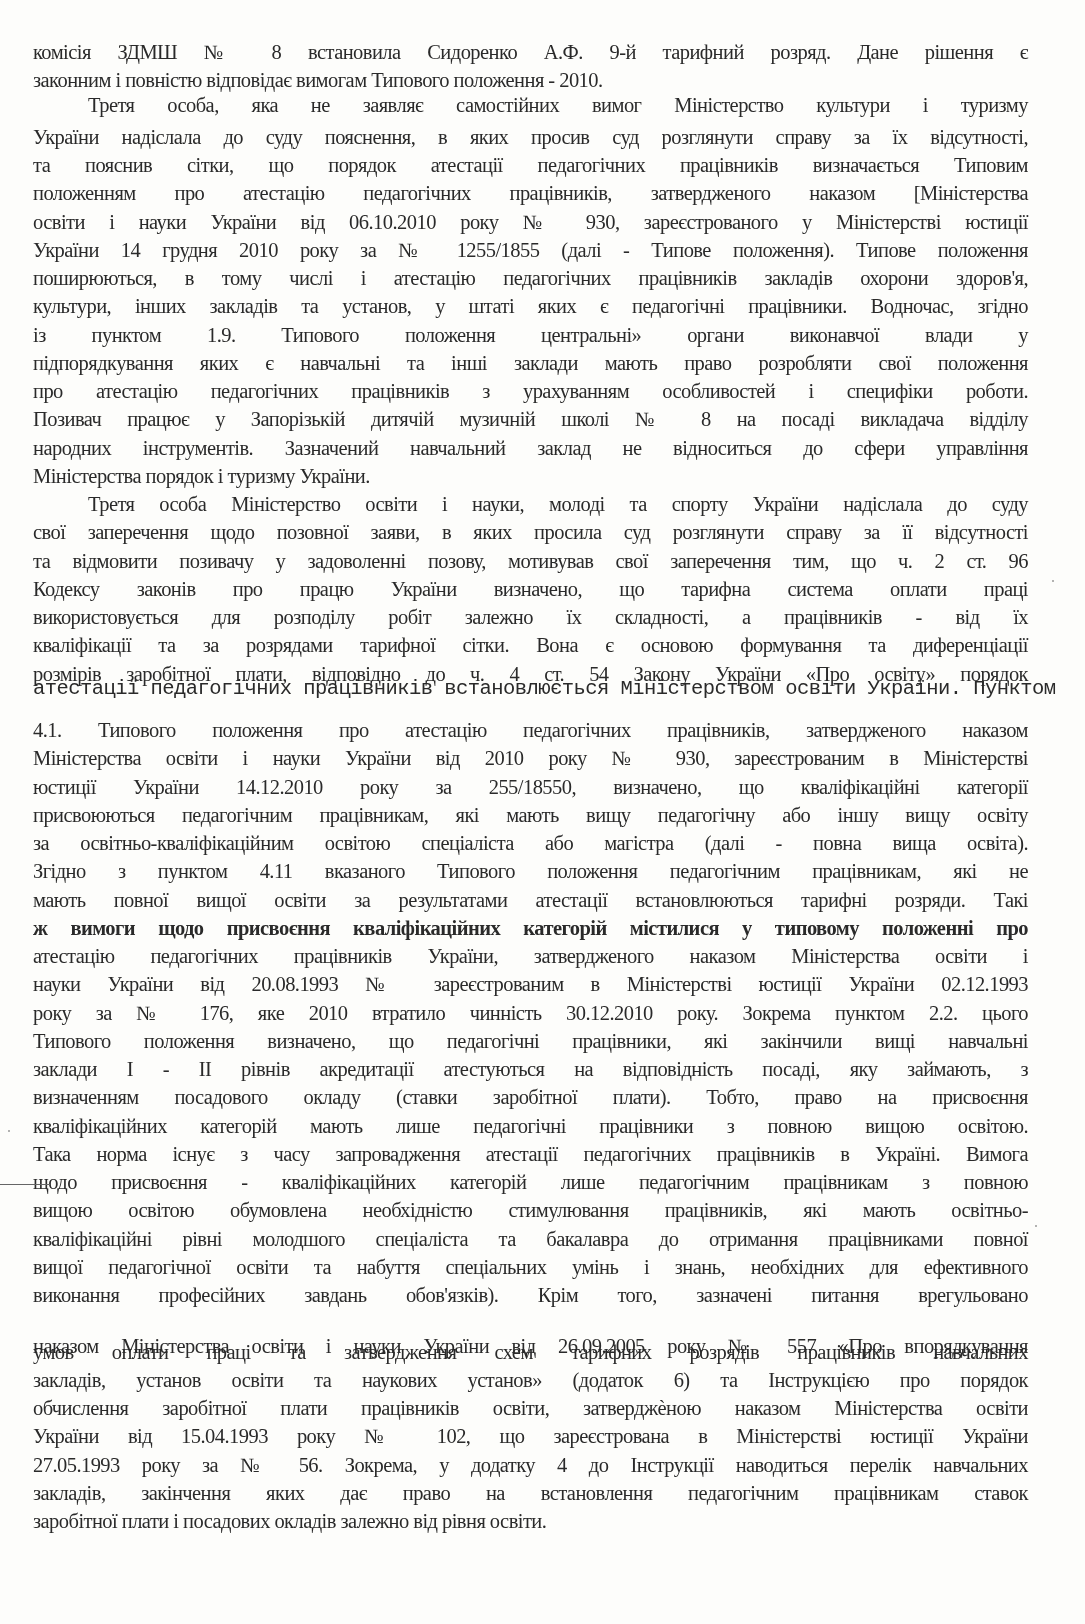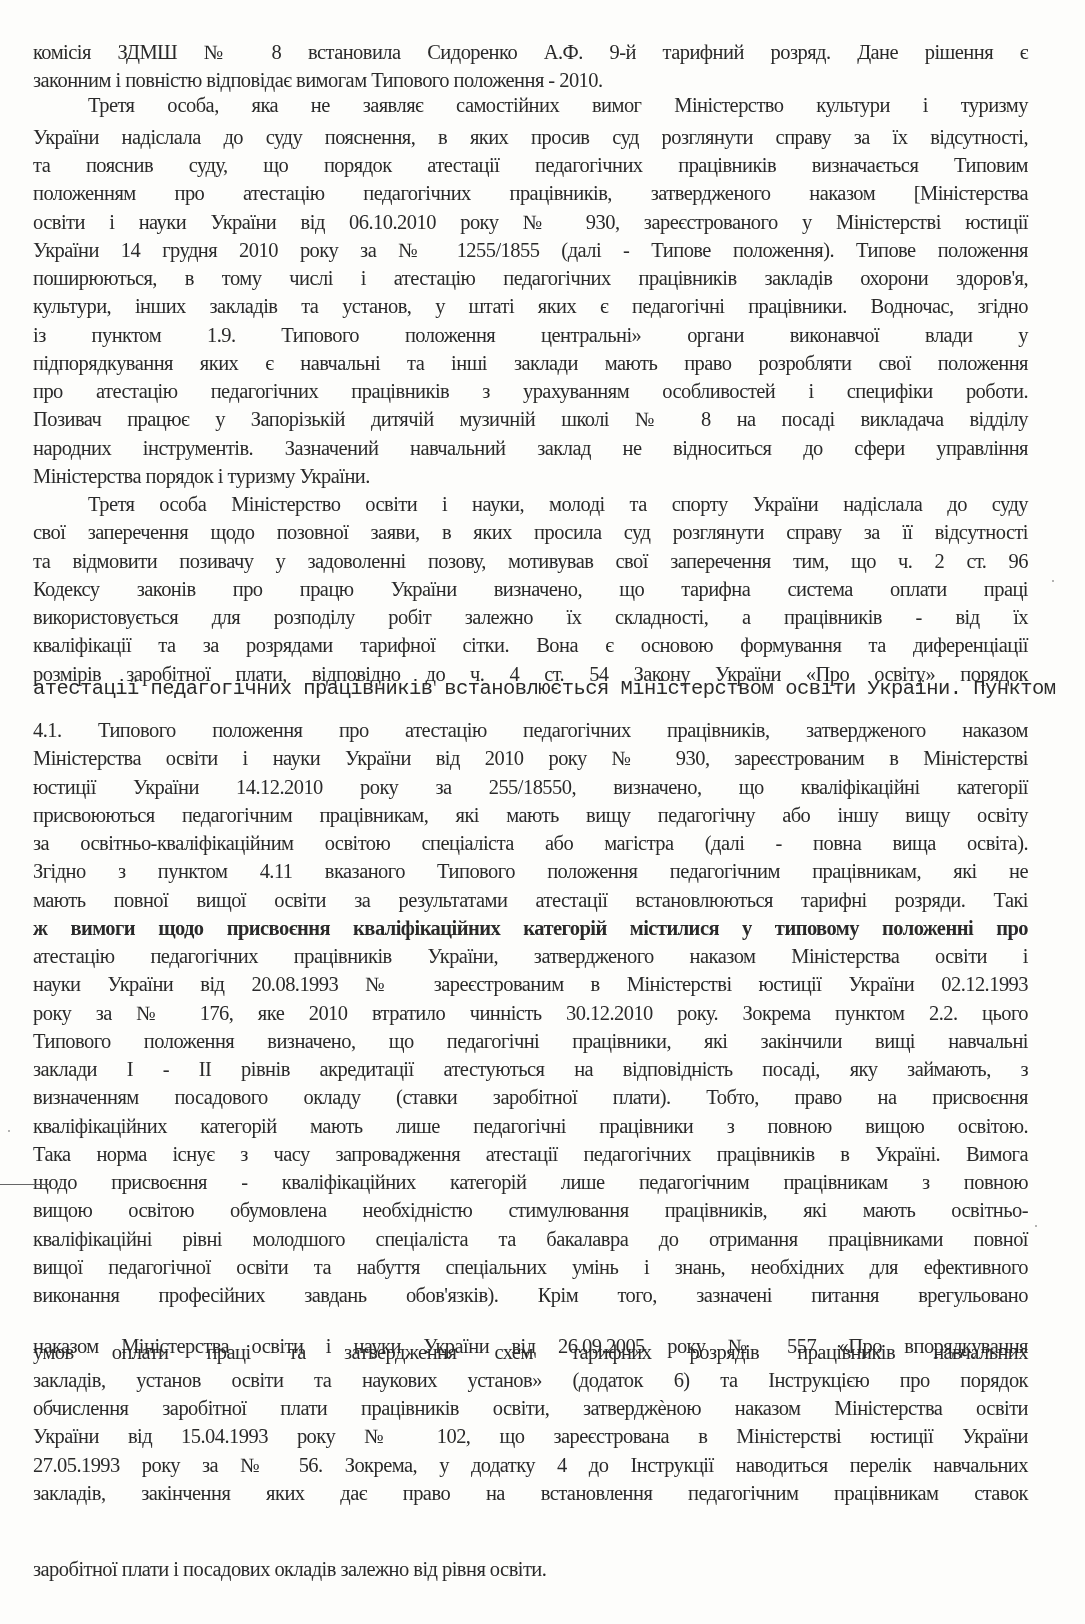--- a/index.html
+++ b/index.html
@@ -42,21 +42,21 @@
   .speck { position:absolute; width:2px; height:2px; background:#999; border-radius:50%; }
 </style>
 </head>
 <body>
 
 <div class="page" id="page">
     <div class="line" style="top: 38px;">комісія ЗДМШ № 8 встановила Сидоренко А.Ф. 9-й тарифний розряд. Дане рішення є</div>
     <div class="line last" style="top: 66.25px;">законним і повністю відповідає вимогам Типового положення - 2010.</div>
     <div class="line indent" style="top: 91px;">Третя особа, яка не заявляє самостійних вимог Міністерство культури і туризму</div>
     <div class="line" style="top: 122.75px;">України надіслала до суду пояснення, в яких просив суд розглянути справу за їх відсутності,</div>
-    <div class="line" style="top: 151px;">та пояснив суду, що порядок атестації педагогічних працівників визначається Типовим</div>
+    <div class="line" style="top: 151px;">та пояснив сітки, що порядок атестації педагогічних працівників визначається Типовим</div>
     <div class="line" style="top: 179.25px;">положенням про атестацію педагогічних працівників, затвердженого наказом [Міністерства</div>
     <div class="line" style="top: 207.5px;">освіти і науки України від 06.10.2010 року № 930, зареєстрованого у Міністерстві юстиції</div>
     <div class="line" style="top: 235.75px;">України 14 грудня 2010 року за № 1255/1855 (далі - Типове положення). Типове положення</div>
     <div class="line" style="top: 264px;">поширюються, в тому числі і атестацію педагогічних працівників закладів охорони здоров'я,</div>
     <div class="line" style="top: 292.25px;">культури, інших закладів та установ, у штаті яких є педагогічні працівники. Водночас, згідно</div>
     <div class="line" style="top: 320.5px;">із пунктом 1.9. Типового положення центральні» органи виконавчої влади у</div>
     <div class="line" style="top: 348.75px;">підпорядкування яких є навчальні та інші заклади мають право розробляти свої положення</div>
     <div class="line" style="top: 377px;">про атестацію педагогічних працівників з урахуванням особливостей і специфіки роботи.</div>
     <div class="line" style="top: 405.25px;">Позивач працює у Запорізькій дитячій музичній школі № 8 на посаді викладача відділу</div>
     <div class="line" style="top: 433.5px;">народних інструментів. Зазначений навчальний заклад не відноситься до сфери управління</div>
@@ -90,19 +90,19 @@
     <div class="line" style="top: 1224.5px;">кваліфікаційні рівні молодшого спеціаліста та бакалавра до отримання працівниками повної</div>
     <div class="line" style="top: 1252.75px;">вищої педагогічної освіти та набуття спеціальних умінь і знань, необхідних для ефективного</div>
     <div class="line" style="top: 1281px;">виконання професійних завдань обов'язків). Крім того, зазначені питання врегульовано</div>
     <div class="line" style="top: 1294px; margin-top: 38px;">наказом Міністерства освіти і науки України від 26.09.2005 року № 557 «Про впорядкування</div>
     <div class="line" style="top: 1337.5px;">умов оплати праці та затвердження схем тарифних розрядів працівників навчальних</div>
     <div class="line" style="top: 1365.75px;">закладів, установ освіти та наукових установ» (додаток 6) та Інструкцією про порядок</div>
     <div class="line" style="top: 1394px;">обчислення заробітної плати працівників освіти, затверджѐною наказом Міністерства освіти</div>
     <div class="line" style="top: 1422.25px;">України від 15.04.1993 року № 102, що зареєстрована в Міністерстві юстиції України</div>
     <div class="line" style="top: 1450.5px;">27.05.1993 року за № 56. Зокрема, у додатку 4 до Інструкції наводиться перелік навчальних</div>
     <div class="line" style="top: 1478.75px;">закладів, закінчення яких дає право на встановлення педагогічним працівникам ставок</div>
-    <div class="line last" style="top: 1507px; margin-top: 48px;">заробітної плати і посадових окладів  залежно від рівня освіти.</div>
+    <div class="line last" style="top: 1507px;">заробітної плати і посадових окладів  залежно від рівня освіти.</div>
   </div>
 
 <div class="strike-mark"></div>
 <div class="speck" style="left:1052px;top:580px"></div>
 <div class="speck" style="left:1035px;top:1225px"></div>
 <div class="speck" style="left:8px;top:1130px"></div>
 
 </body></html>

